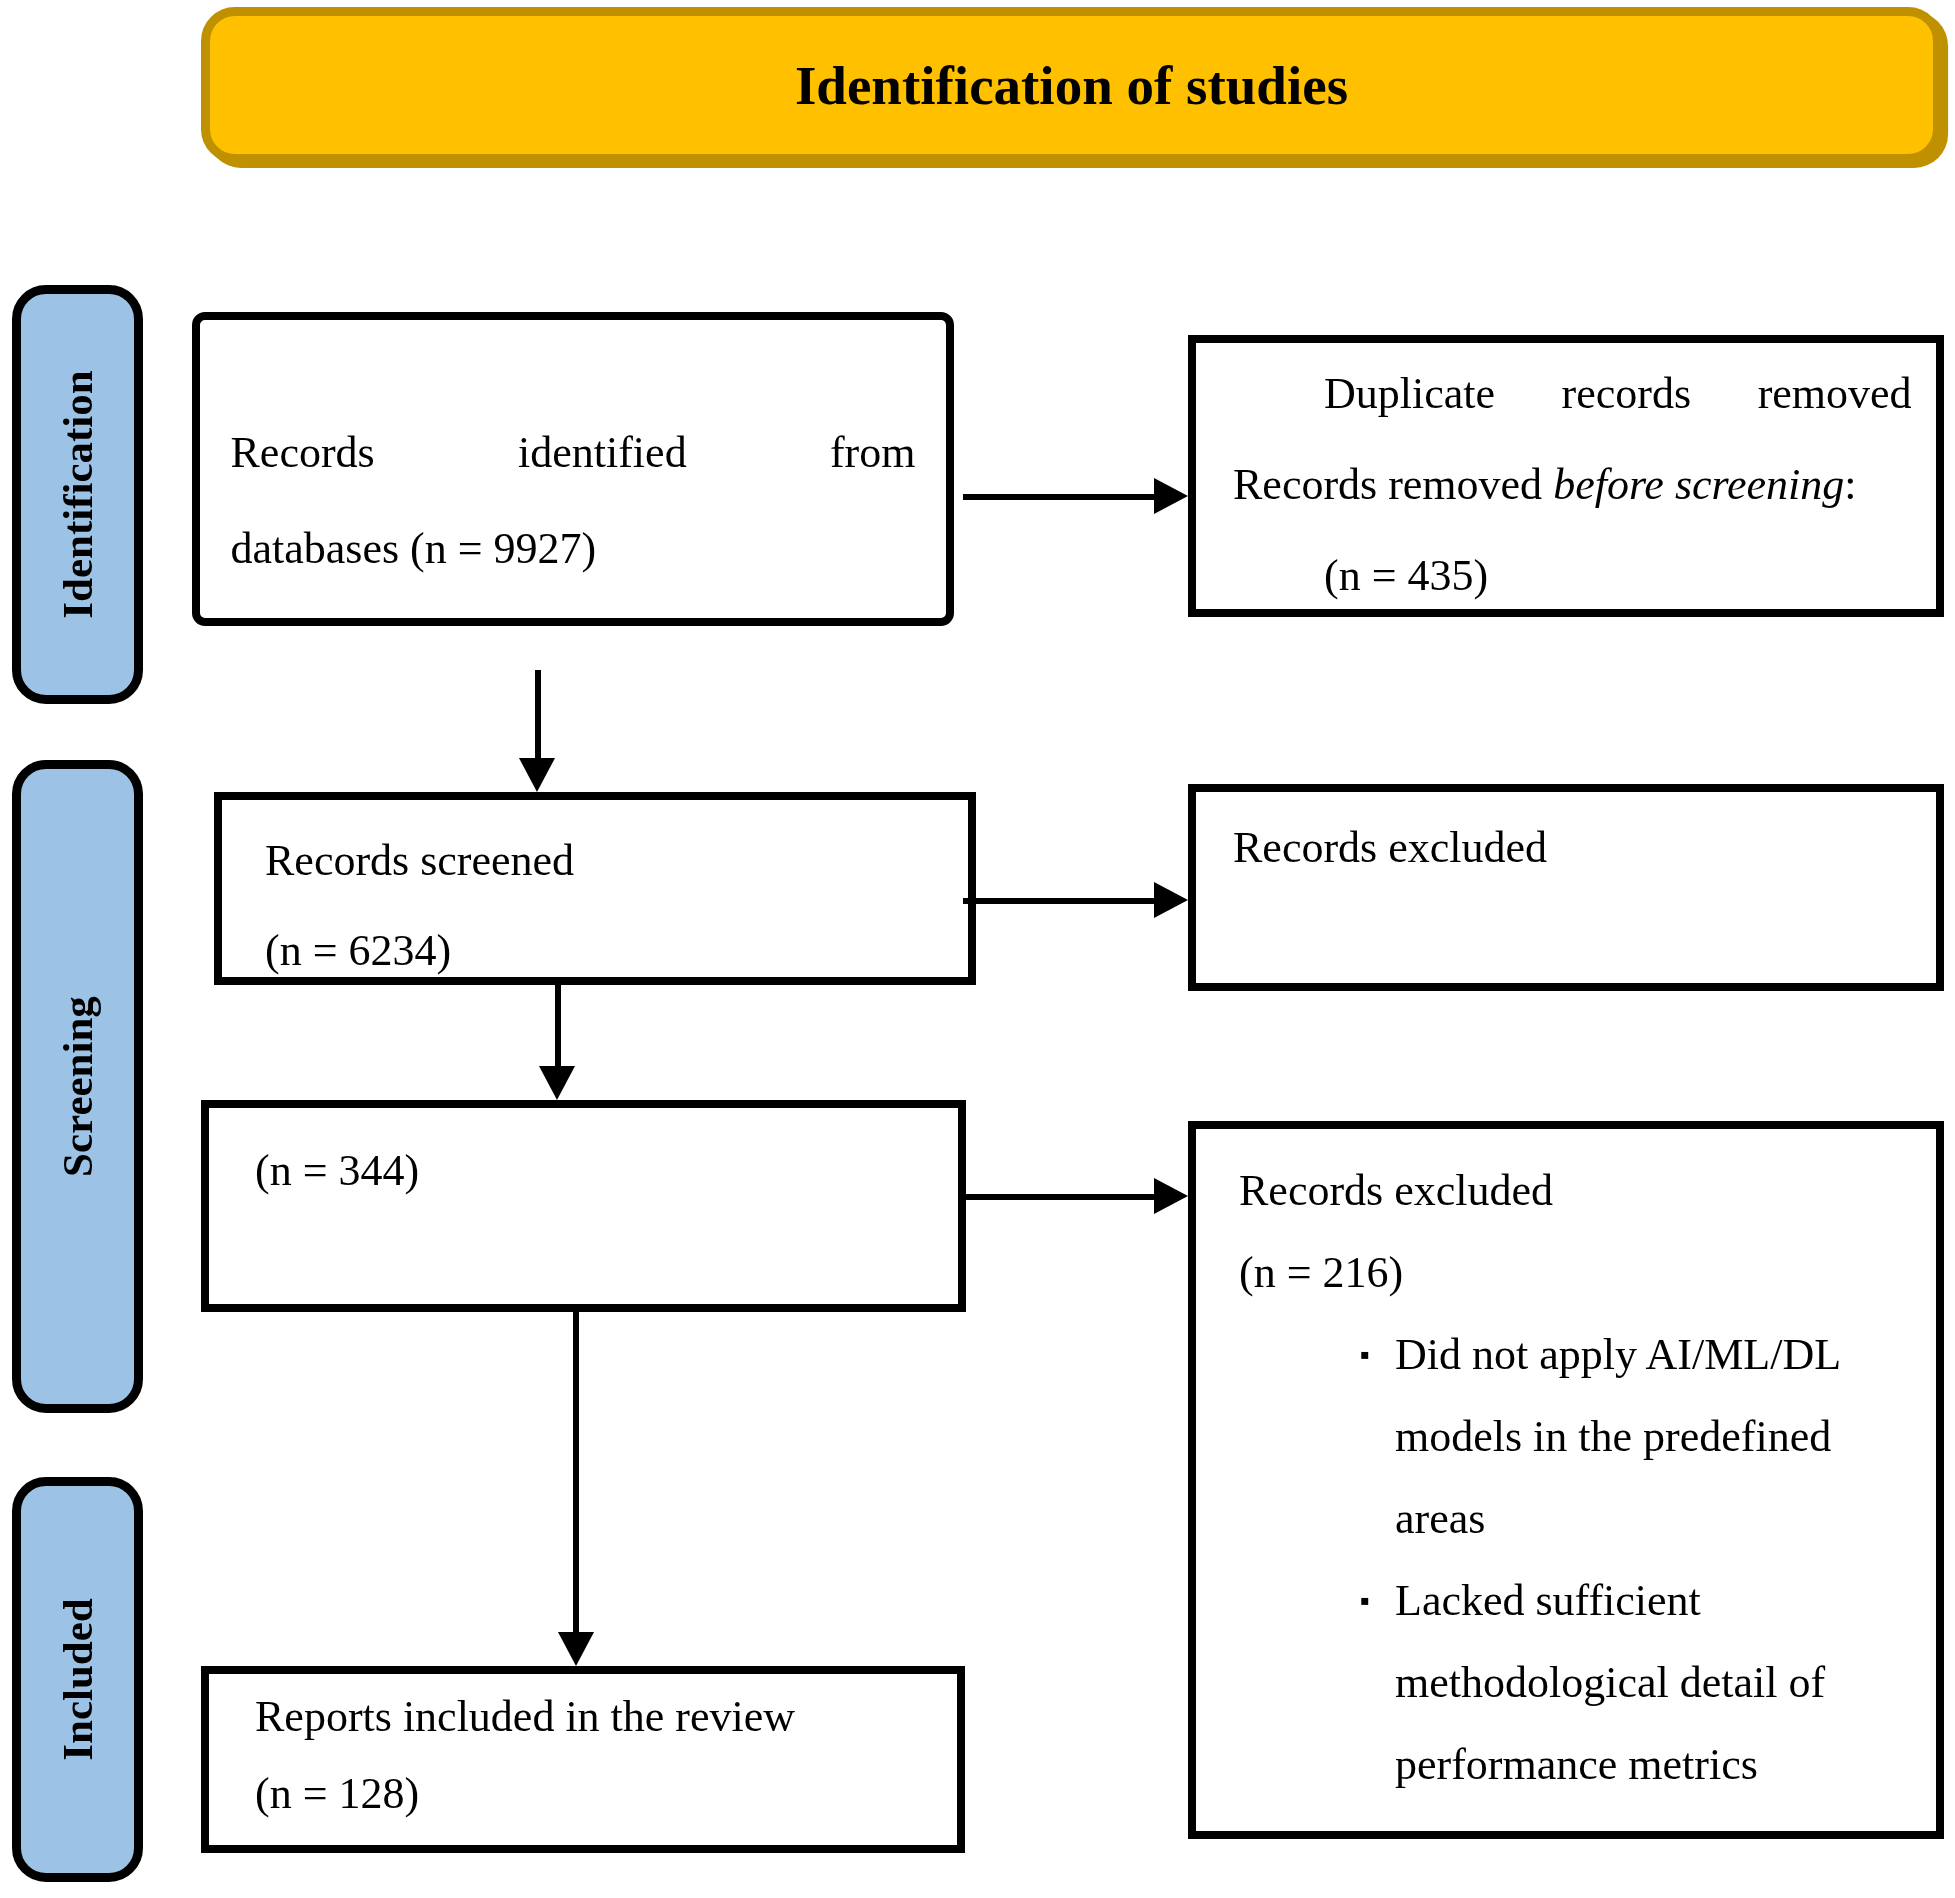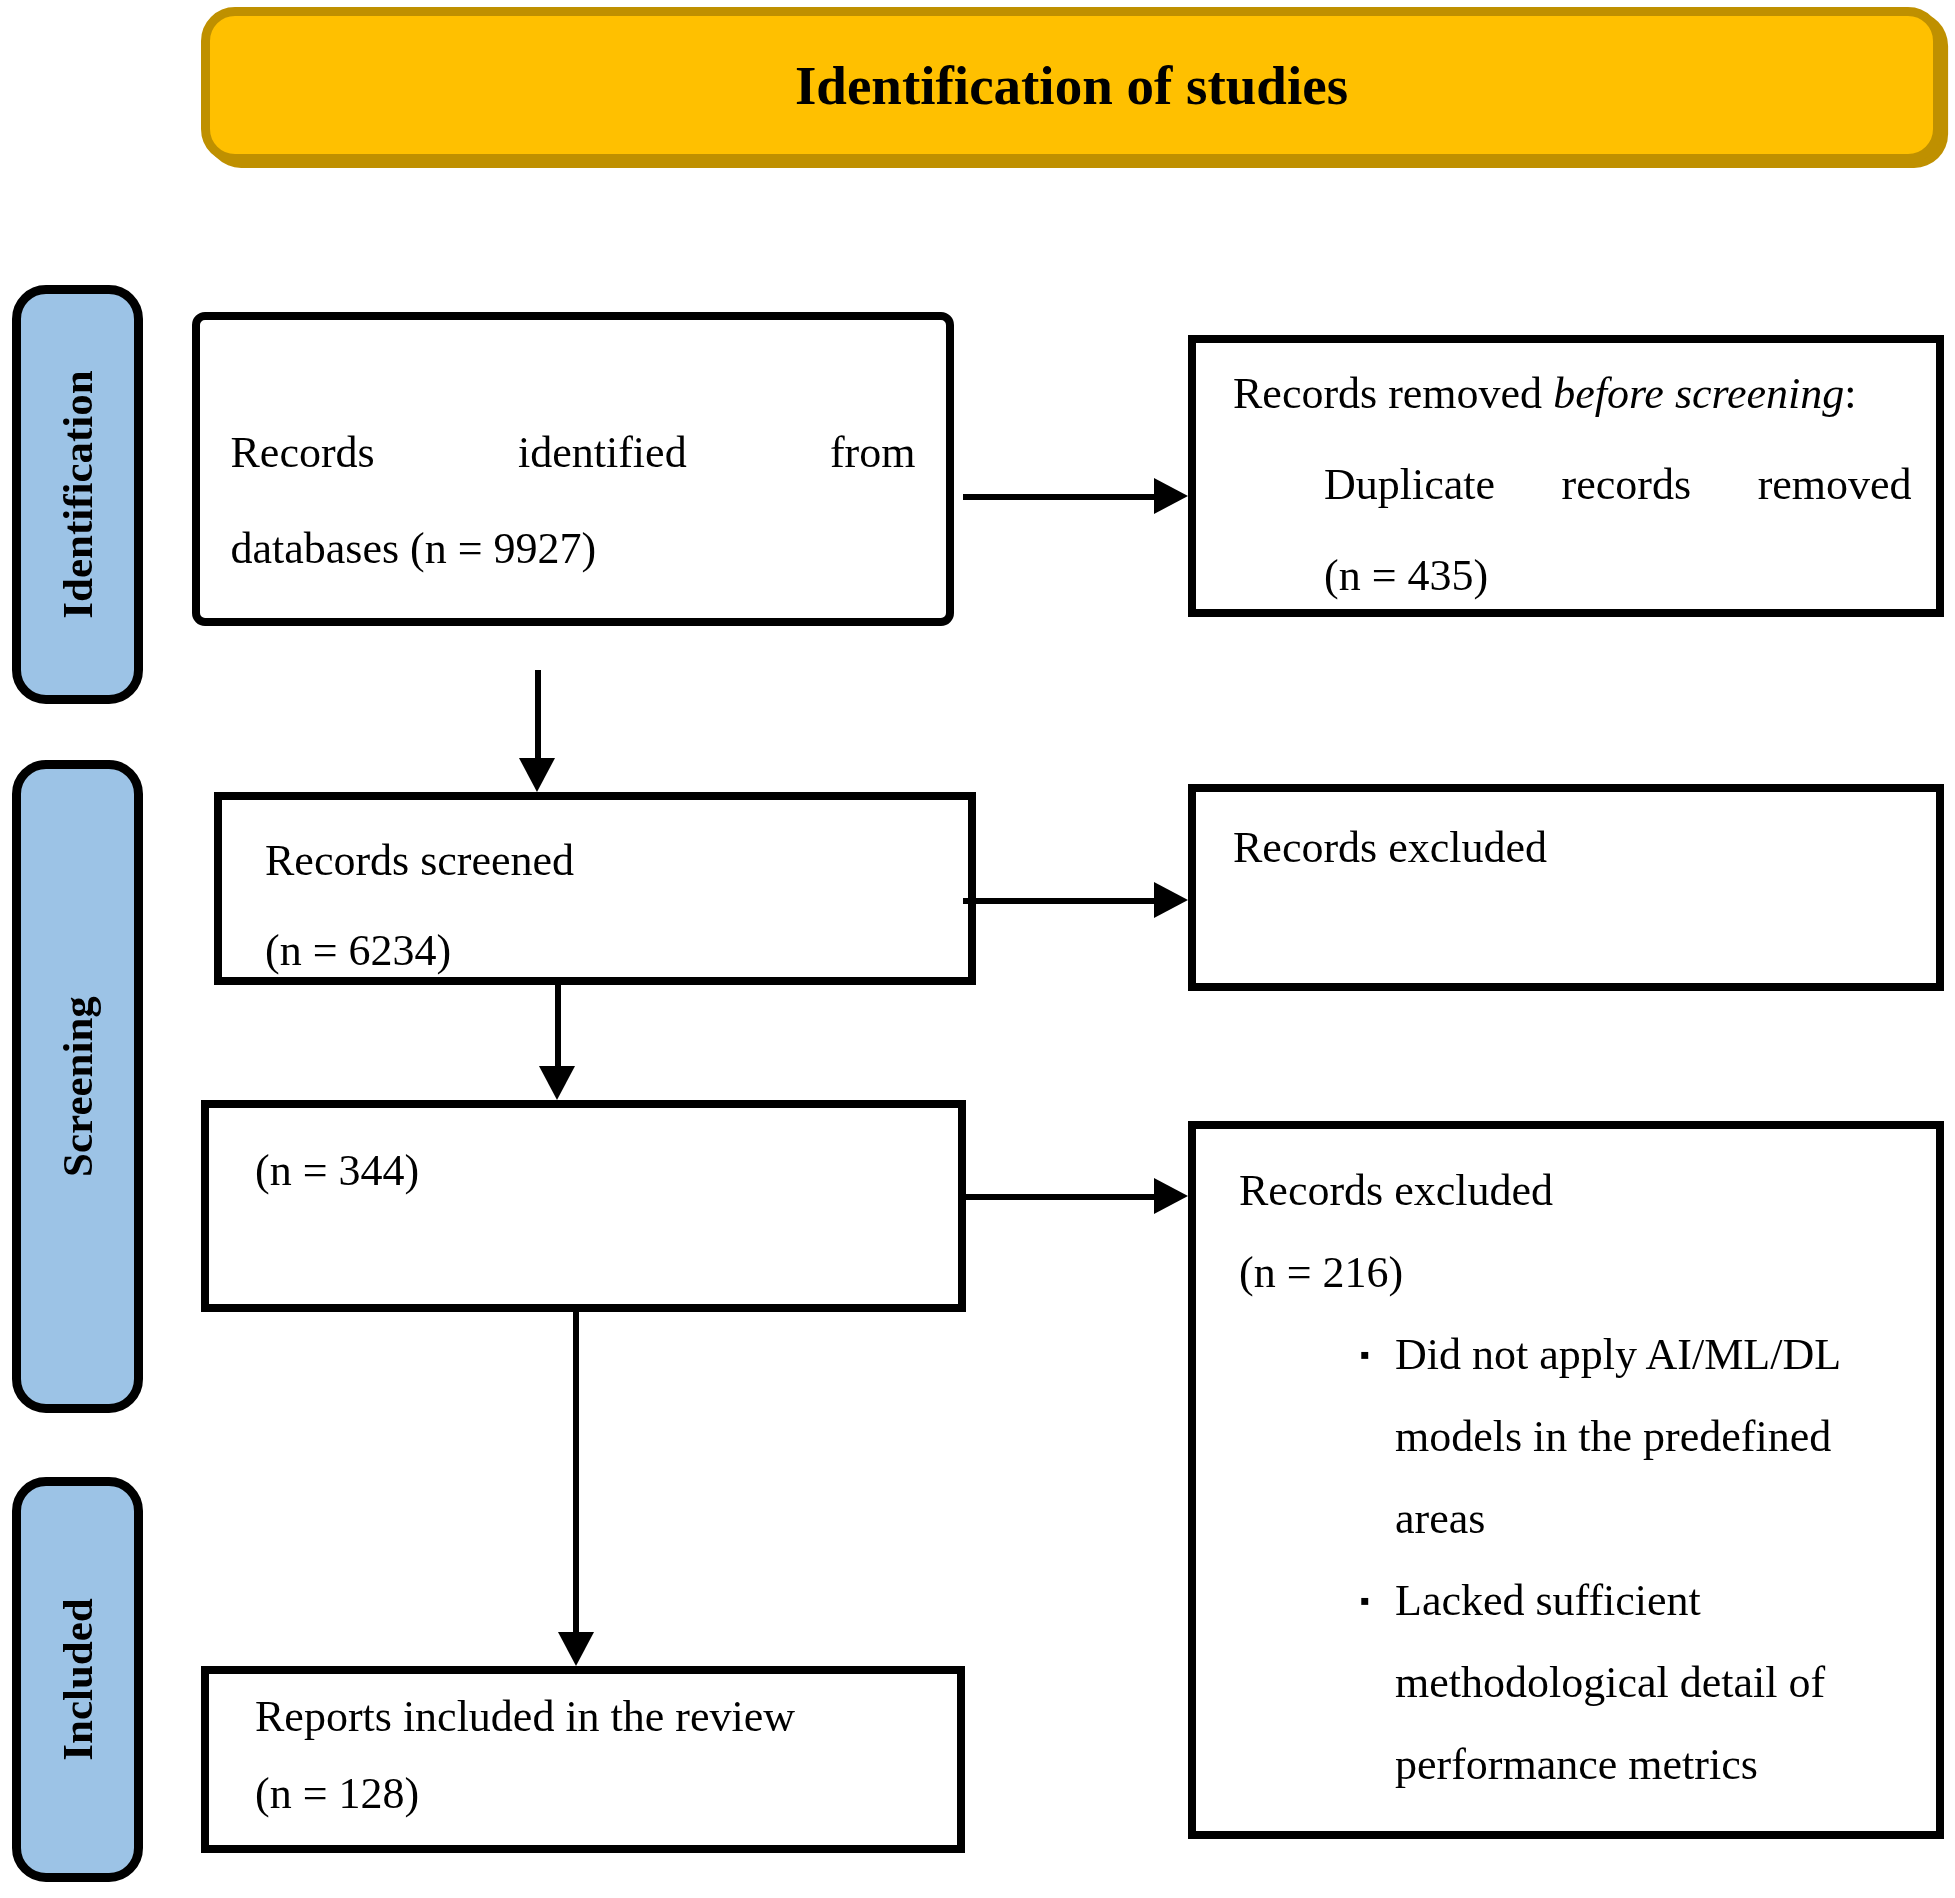--- a/index.html
+++ b/index.html
@@ -131,22 +131,22 @@
   <div class="stage stage-included">
     <span class="vlabel">Included</span>
   </div>
 
   <div class="fbox box-identified">
     <div class="ln jline">Records identified from</div>
     <div class="ln">databases (n = 9927)</div>
   </div>
 
   <div class="fbox box-removed">
+    <div class="ln jline indent">Duplicate records removed</div>
     <div class="ln ln1"><span>Records removed </span><span class="it">before screening</span><span>:</span></div>
-    <div class="ln jline indent">Duplicate records removed</div>
     <div class="ln indent">(n = 435)</div>
   </div>
 
   <div class="fbox box-screened">
     <div class="ln">Records screened</div>
     <div class="ln">(n = 6234)</div>
   </div>
 
   <div class="fbox box-excluded1">
     <div class="ln">Records excluded</div>

